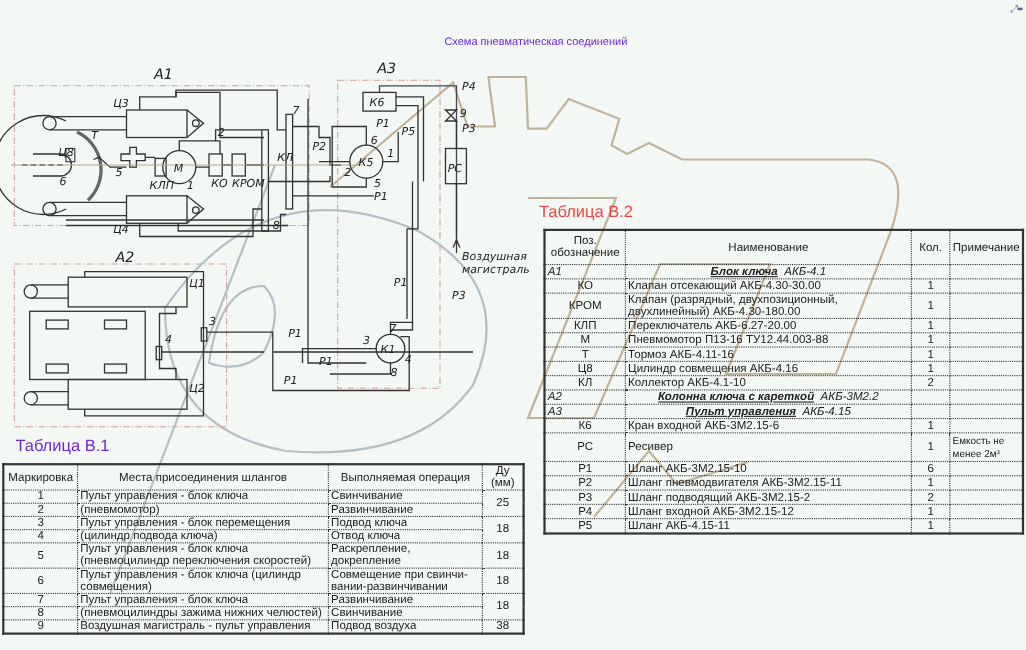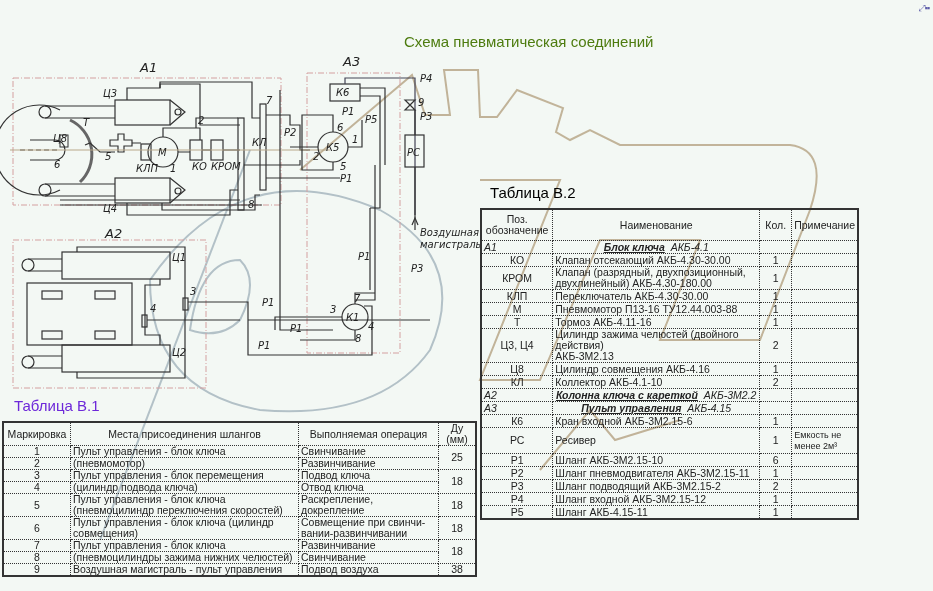--- a/index.html
+++ b/index.html
@@ -1,30 +1,30 @@
 <!DOCTYPE html>
 <html><head>
 <meta charset="utf-8">
 <style>
   html, body { margin:0; padding:0; }
   body { width:933px; height:591px; background:#f3f8f4; position:relative; overflow:hidden;
          font-family:"Liberation Sans", sans-serif; color:#222; }
   .abs { position:absolute; }
-  #title { left:404px; top:33px; font-size:15px; color:#4d7c0f; }
+  #title { left:404px; top:33px; font-size:10px; color:#6d28d9; }
   #t1cap { left:14px; top:397px; font-size:15px; color:#6d28d9; }
-  #t2cap { left:490px; top:184px; font-size:15px; color:#000000; }
+  #t2cap { left:490px; top:184px; font-size:15px; color:#ef4444; }
   #corner-icon { right:4px; top:3px; font-size:9px; color:#5a5aa8; letter-spacing:-1px; }
   svg#diagram { position:absolute; left:0; top:0; }
   table { border-collapse:collapse; position:absolute; font-size:10.5px; color:#222; }
   table td, table th { border:1px dotted #333; padding:0 2px; line-height:11px; font-weight:normal; background:transparent; }
   table { border:2px solid #333; }
   #t1 { left:2px; top:421px; width:475px; }
   #t1 th { height:20px; font-size:10.5px; }
   #t1 td { height:10px; }
-  #t2 { left:480px; top:208px; width:379px; }
+  #t2 { left:494px; top:208px; width:437px; }
   #t2 th { height:30px; }
   #t2 td { height:12px; }
   .c { text-align:center; }
   .sec { font-style:italic; }
   .sec-title { text-align:center; font-style:italic; text-decoration:none; }
   .sec-title u { text-decoration:underline;font-weight:bold; }
   .small { font-size:9px; text-align:left; }
   .lbl { font-family:"DejaVu Sans", sans-serif; font-style:italic; font-size:10px; fill:#222; }
   .biglbl { font-family:"DejaVu Sans", sans-serif; font-style:italic; font-size:13px; fill:#222; }
 </style>
@@ -279,43 +279,34 @@
         <td class="c">КРОМ</td>
         <td>
           <div>Клапан (разрядный, двухпозиционный,</div>
           <div>двухлинейный) АКБ-4.30-180.00</div>
         </td>
         <td class="c">1</td>
         <td></td>
       </tr>
   <tr>
         <td class="c">КЛП</td>
-        <td>Переключатель АКБ-4.30-30.00</td>
+        <td>Переключатель АКБ-6.27-20.00</td>
         <td class="c">1</td>
         <td></td>
       </tr>
   <tr>
         <td class="c">М</td>
         <td>Пневмомотор П13-16  ТУ12.44.003-88</td>
         <td class="c">1</td>
         <td></td>
       </tr>
   <tr>
         <td class="c">Т</td>
         <td>Тормоз  АКБ-4.11-16</td>
         <td class="c">1</td>
-        <td></td>
-      </tr>
-  <tr>
-        <td class="c">Ц3, Ц4</td>
-        <td>
-          <div>Цилиндр зажима челюстей (двойного действия)</div>
-          <div>АКБ-3М2.13</div>
-        </td>
-        <td class="c">2</td>
         <td></td>
       </tr>
   <tr>
         <td class="c">Ц8</td>
         <td>Цилиндр совмещения  АКБ-4.16</td>
         <td class="c">1</td>
         <td></td>
       </tr>
   <tr>
         <td class="c">КЛ</td>

